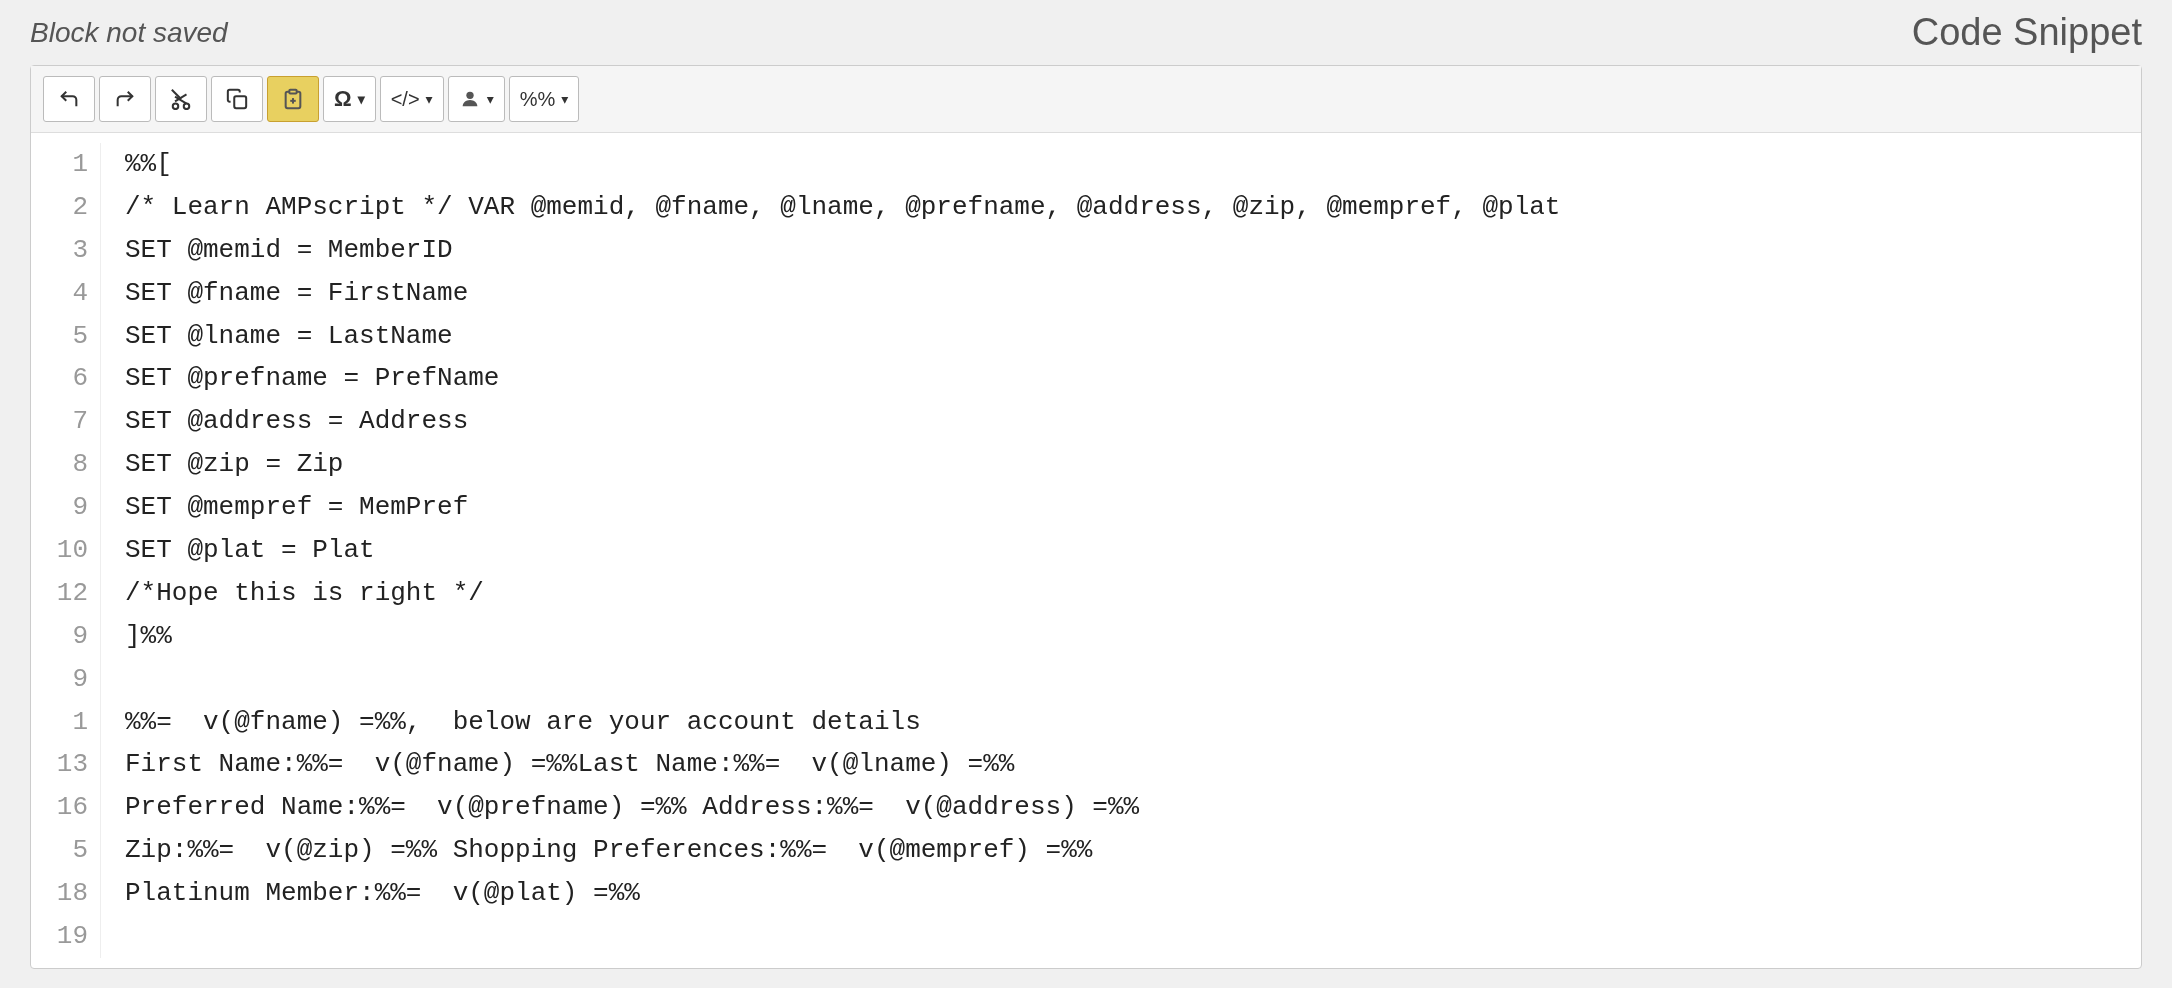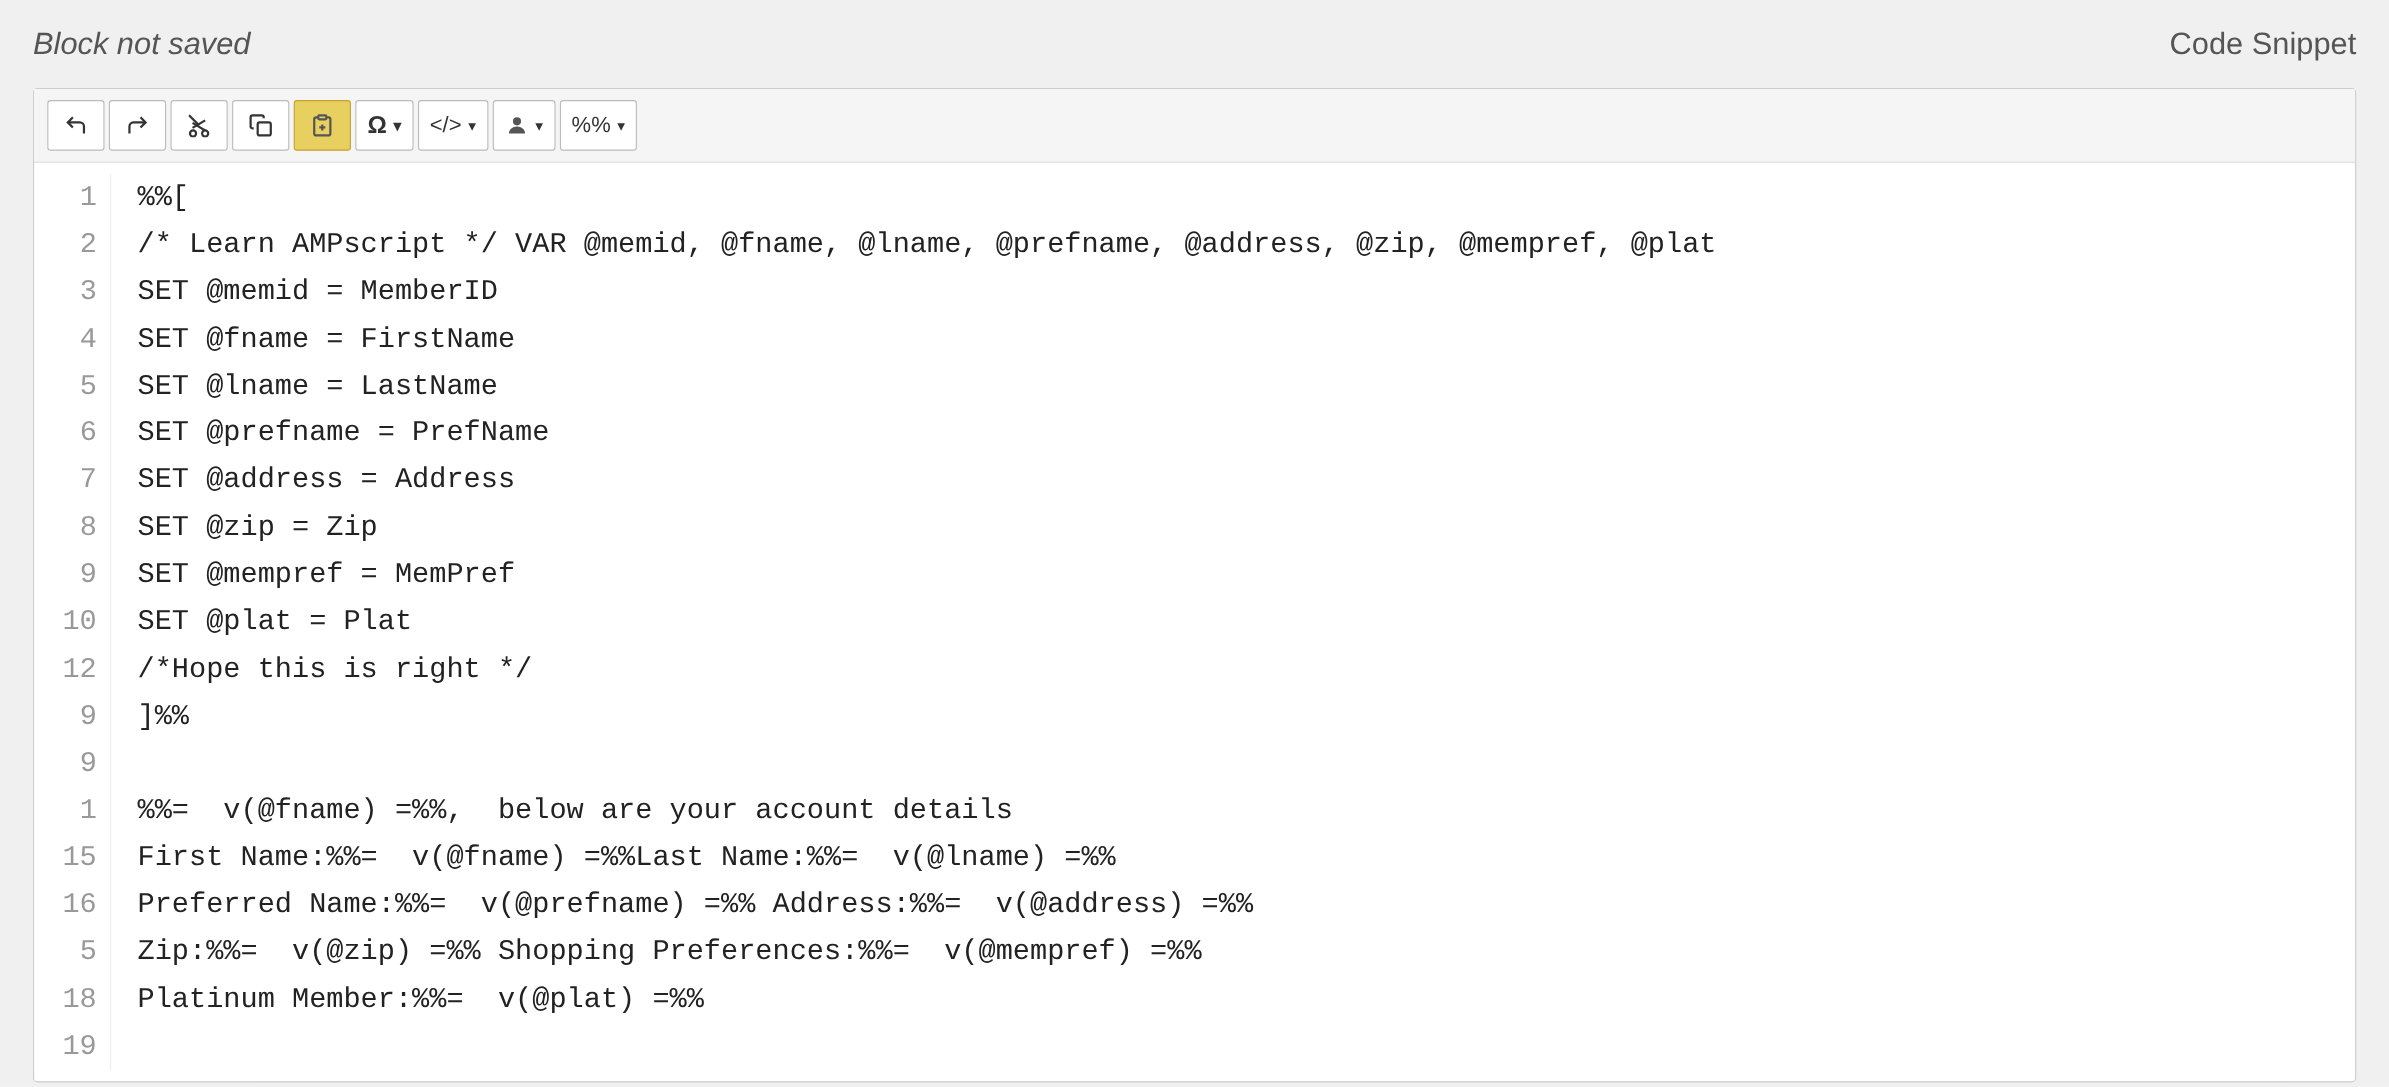--- a/index.html
+++ b/index.html
@@ -13,31 +13,31 @@
     .container {
       width: 100%;
       height: 100%;
       background: #f0f0f0;
       position: relative;
     }
     .header-bar {
       display: flex;
       justify-content: space-between;
       align-items: center;
-      padding: 24px 30px;
+      padding: 11px 30px;
       background: #f0f0f0;
     }
     .block-not-saved {
       font-size: 28px;
       font-style: italic;
       color: #555;
       font-family: Arial, sans-serif;
     }
     .code-snippet-label {
-      font-size: 28px;
+      font-size: 38px;
       color: #555;
       font-family: Arial, sans-serif;
     }
     .editor-wrapper {
       margin: 0 30px;
       background: #fff;
       border: 1px solid #ccc;
       border-radius: 4px;
     }
     .toolbar {
@@ -179,21 +179,21 @@
           <span class="line-number">5</span>
           <span class="line-number">6</span>
           <span class="line-number">7</span>
           <span class="line-number">8</span>
           <span class="line-number">9</span>
           <span class="line-number">10</span>
           <span class="line-number">12</span>
           <span class="line-number">9</span>
           <span class="line-number">9</span>
           <span class="line-number">1</span>
-          <span class="line-number">15</span>
+          <span class="line-number">13</span>
           <span class="line-number">16</span>
           <span class="line-number">5</span>
           <span class="line-number">18</span>
           <span class="line-number">19</span>
         </div>
       <div class="code-content" id="code-lines-container"><span class="code-line">%%[</span><span class="code-line">/* Learn AMPscript */ VAR @memid, @fname, @lname, @prefname, @address, @zip, @mempref, @plat</span><span class="code-line">SET @memid = MemberID</span><span class="code-line">SET @fname = FirstName</span><span class="code-line">SET @lname = LastName</span><span class="code-line">SET @prefname = PrefName</span><span class="code-line">SET @address = Address</span><span class="code-line">SET @zip = Zip</span><span class="code-line">SET @mempref = MemPref</span><span class="code-line">SET @plat = Plat</span><span class="code-line">/*Hope this is right */</span><span class="code-line">]%%</span><span class="code-line empty"></span><span class="code-line">%%=  v(@fname) =%%,  below are your account details</span><span class="code-line">First Name:%%=  v(@fname) =%%Last Name:%%=  v(@lname) =%%</span><span class="code-line">Preferred Name:%%=  v(@prefname) =%% Address:%%=  v(@address) =%%</span><span class="code-line">Zip:%%=  v(@zip) =%% Shopping Preferences:%%=  v(@mempref) =%%</span><span class="code-line">Platinum Member:%%=  v(@plat) =%%</span><span class="code-line empty"></span></div>
     </div>
   </div>
 </div>
 

